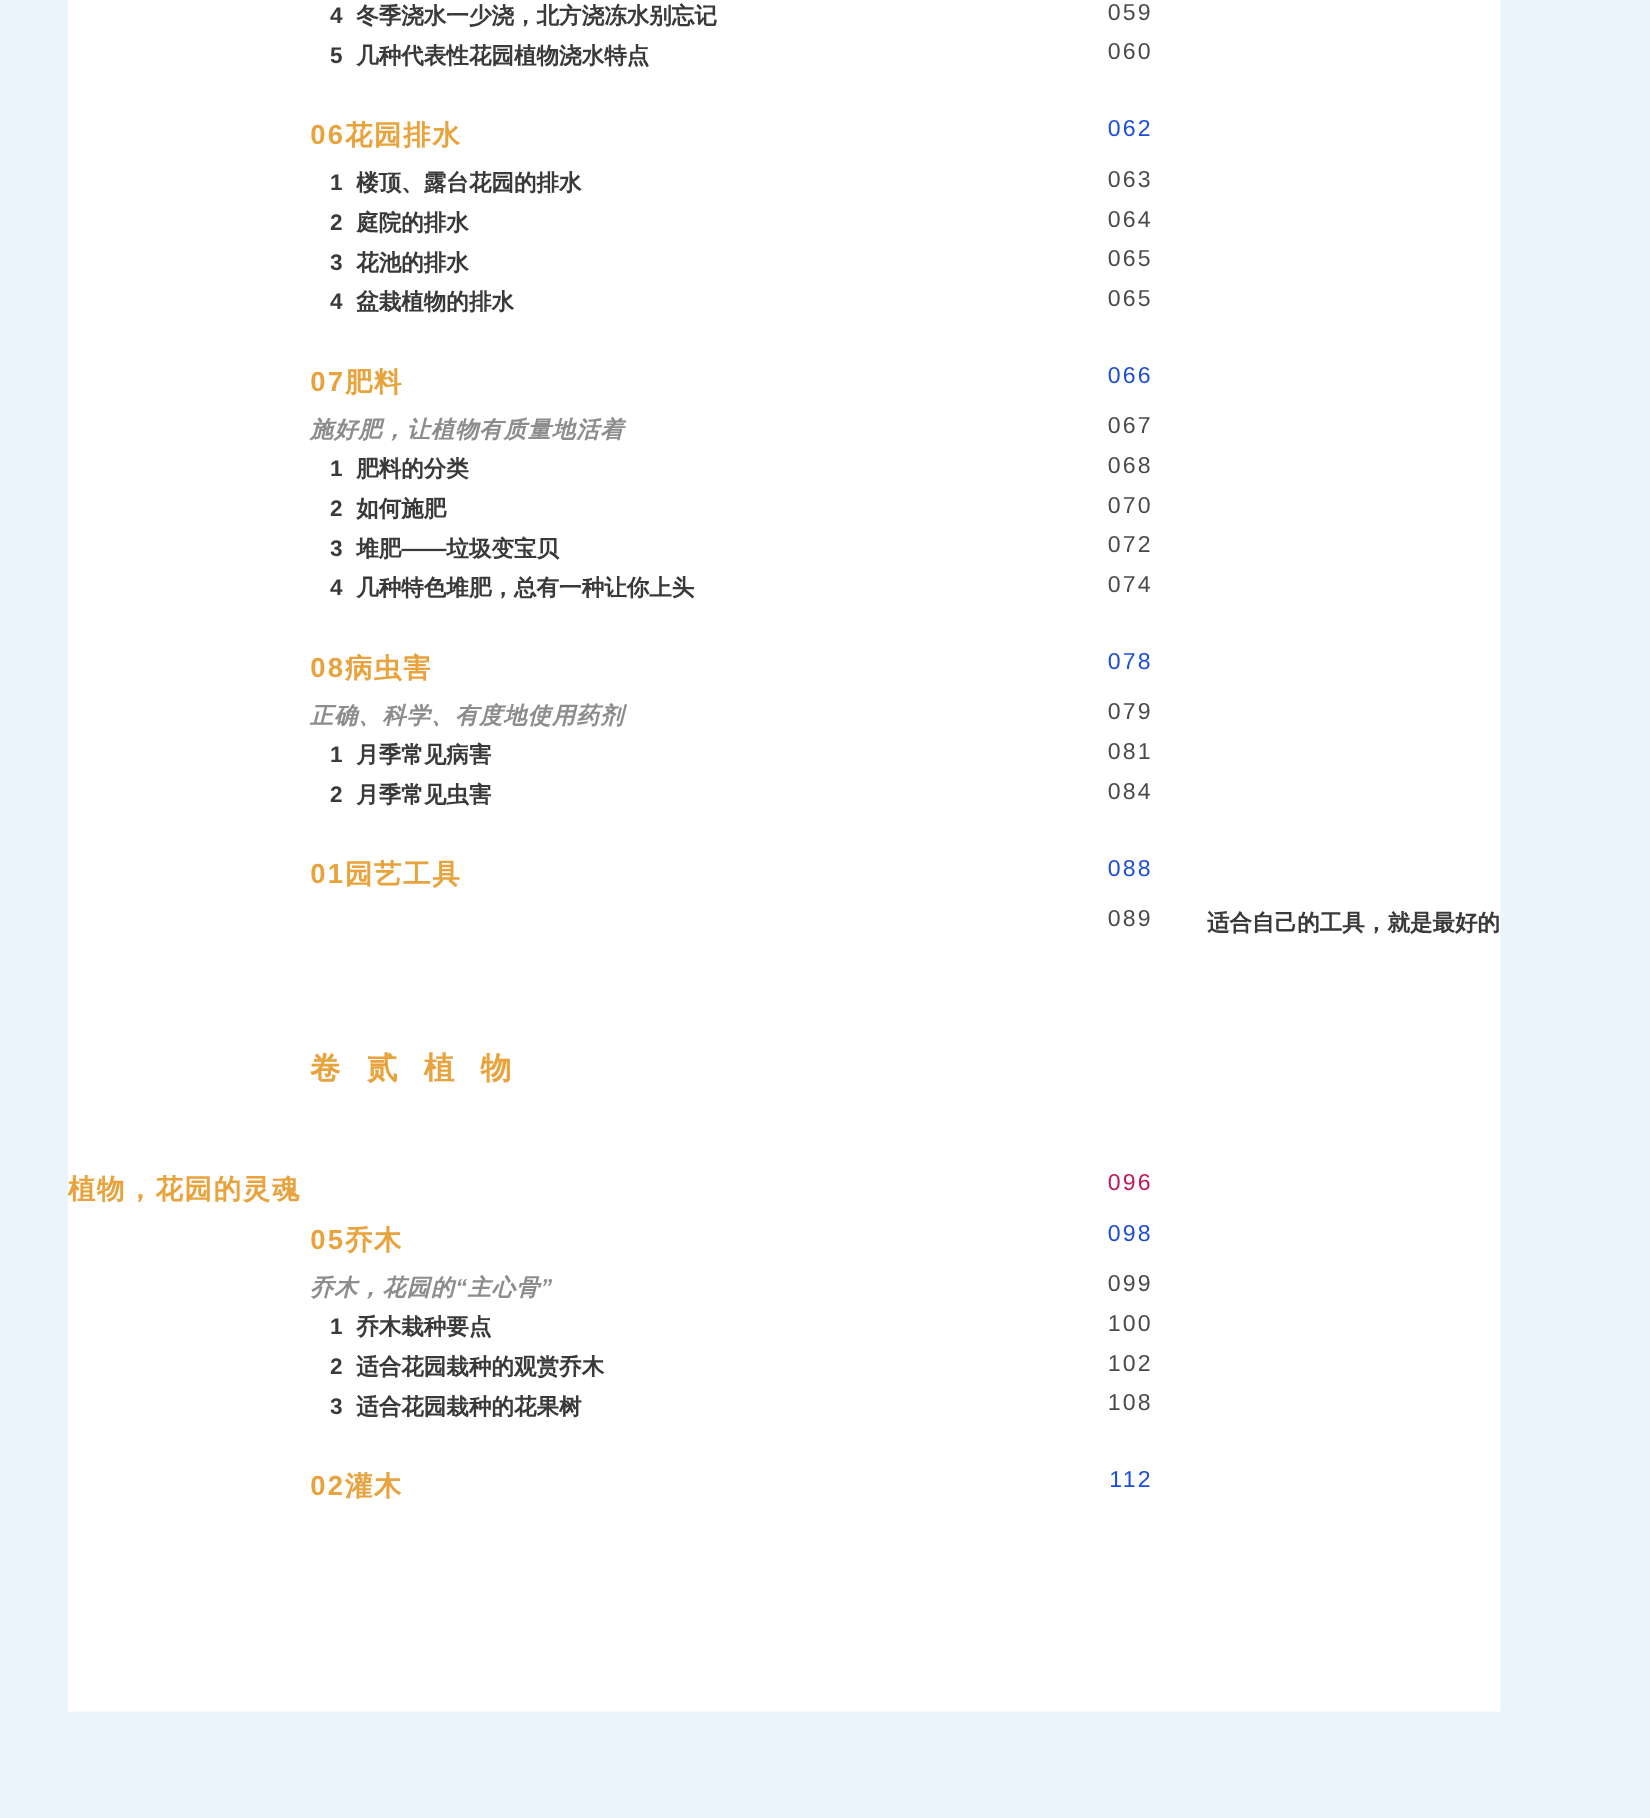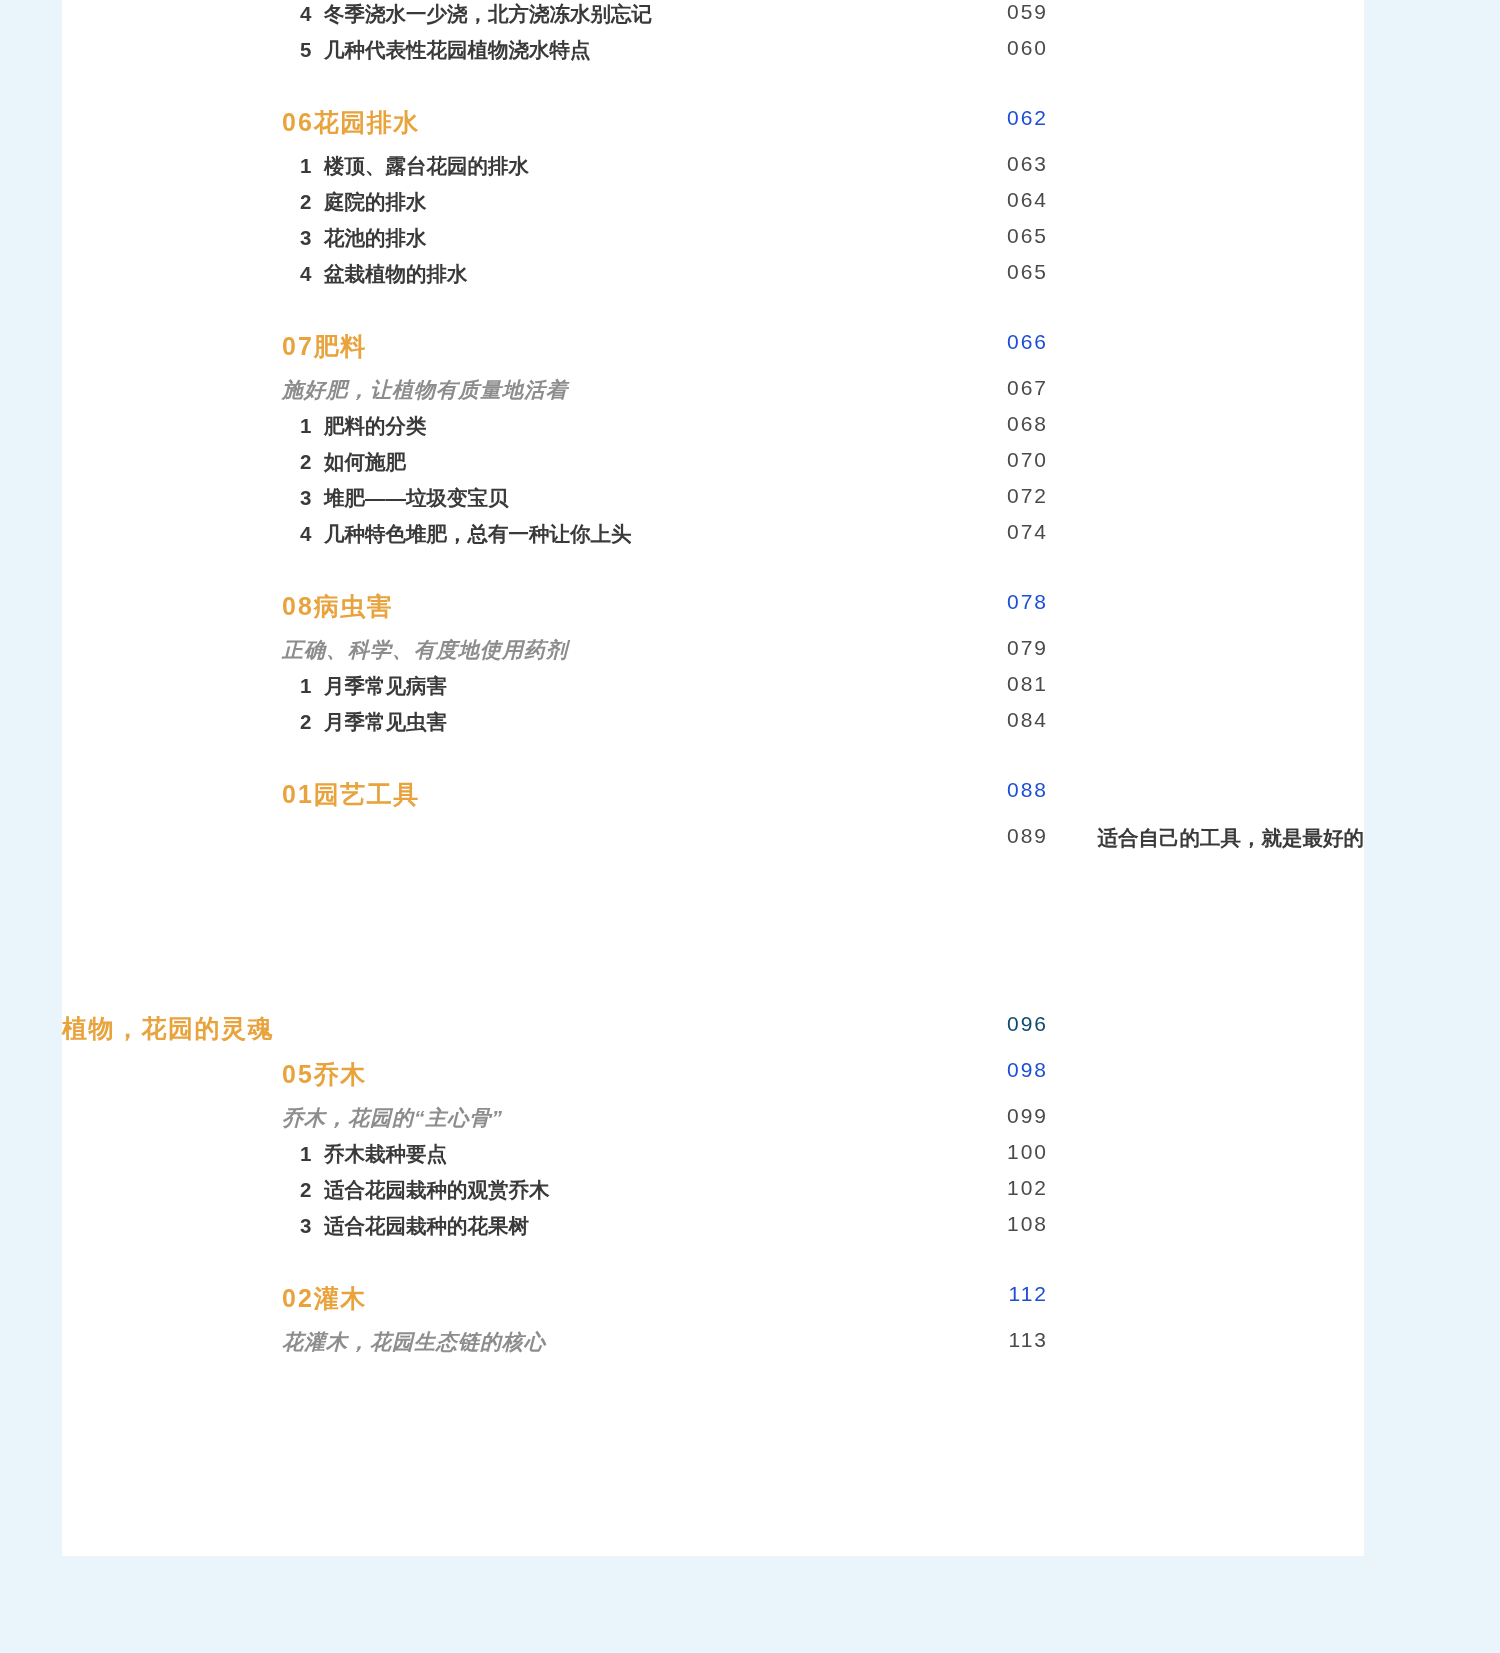--- a/index.html
+++ b/index.html
@@ -130,21 +130,21 @@
   
   .item-section {
     height: 46px;
     font-size: 25px;
     color: #e8a33d;
     font-weight: bold;
     letter-spacing: 1.5px;
   }
   .item-section .page-num {
     font-size: 21px;
-    color: #0c4a6e;
+    color: #be185d;
     font-weight: normal;
     letter-spacing: 2px;
   }
   .gap-md { height: 34px; }
   .gap-lg { height: 92px; }
   .gap-xl { height: 60px; }
 </style>
 </head>
 <body>
 
@@ -240,20 +240,23 @@
       <div class="row item-chapter">
         <span class="num">01</span>
         <span class="label">园艺工具</span>
         <span class="page-num">088</span>
       </div>
       <div class="row item-plain">
         <span class="label">适合自己的工具，就是最好的</span>
         <span class="page-num">089</span>
       </div>
       <div class="gap-lg"></div>
+      <div class="row item-volume">
+        <span class="label">卷 贰   植 物</span>
+      </div>
       <div class="gap-xl"></div>
       <div class="row item-section">
         <span class="label">植物，花园的灵魂</span>
         <span class="page-num">096</span>
       </div>
       <div class="row item-chapter">
         <span class="num">05</span>
         <span class="label">乔木</span>
         <span class="page-num">098</span>
       </div>
@@ -275,18 +278,14 @@
         <span class="num">3</span>
         <span class="label">适合花园栽种的花果树</span>
         <span class="page-num">108</span>
       </div>
       <div class="gap-md"></div>
       <div class="row item-chapter">
         <span class="num">02</span>
         <span class="label">灌木</span>
         <span class="page-num">112</span>
       </div>
-      <div class="row item-subtitle">
-        <span class="label">花灌木，花园生态链的核心</span>
-        <span class="page-num">113</span>
-      </div>
     </div>
 </div>
 
 </body></html>

